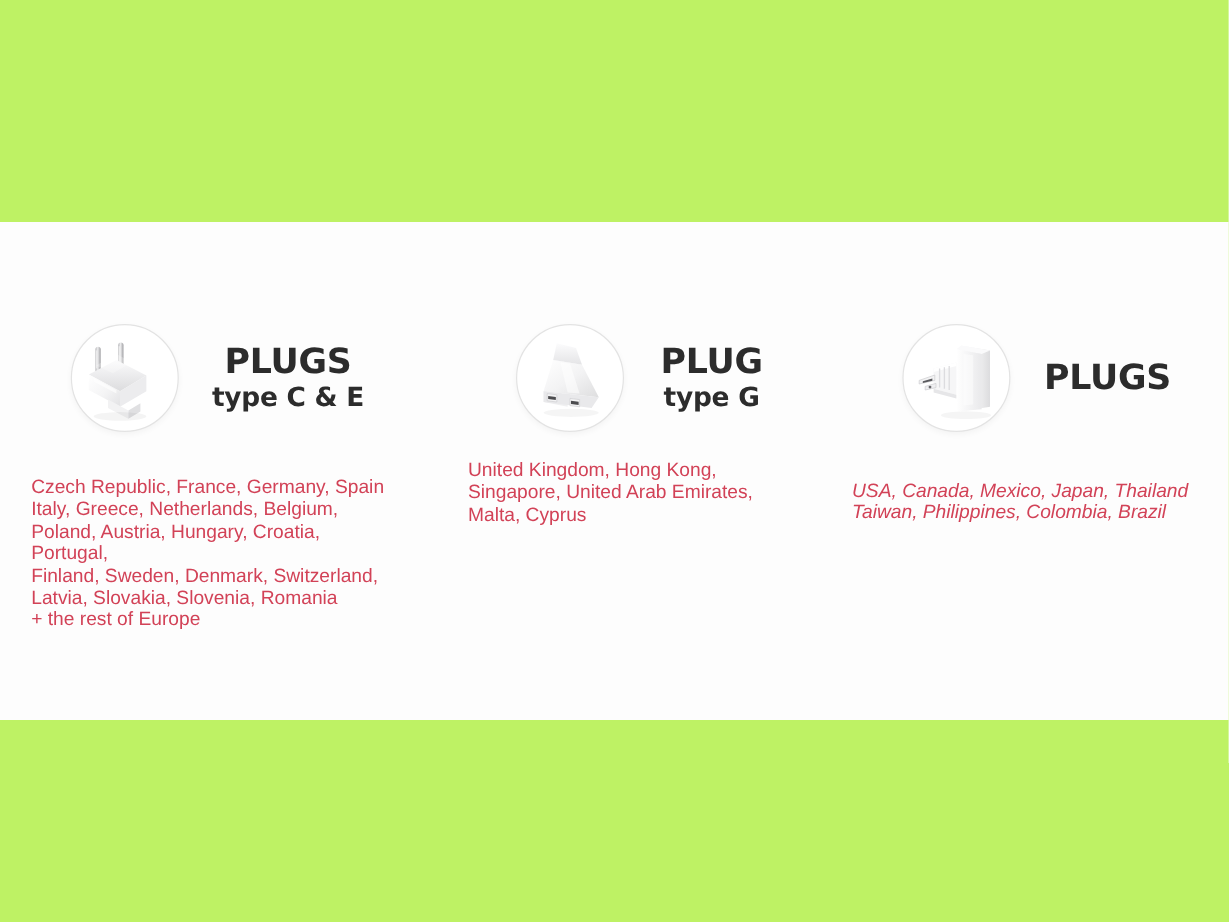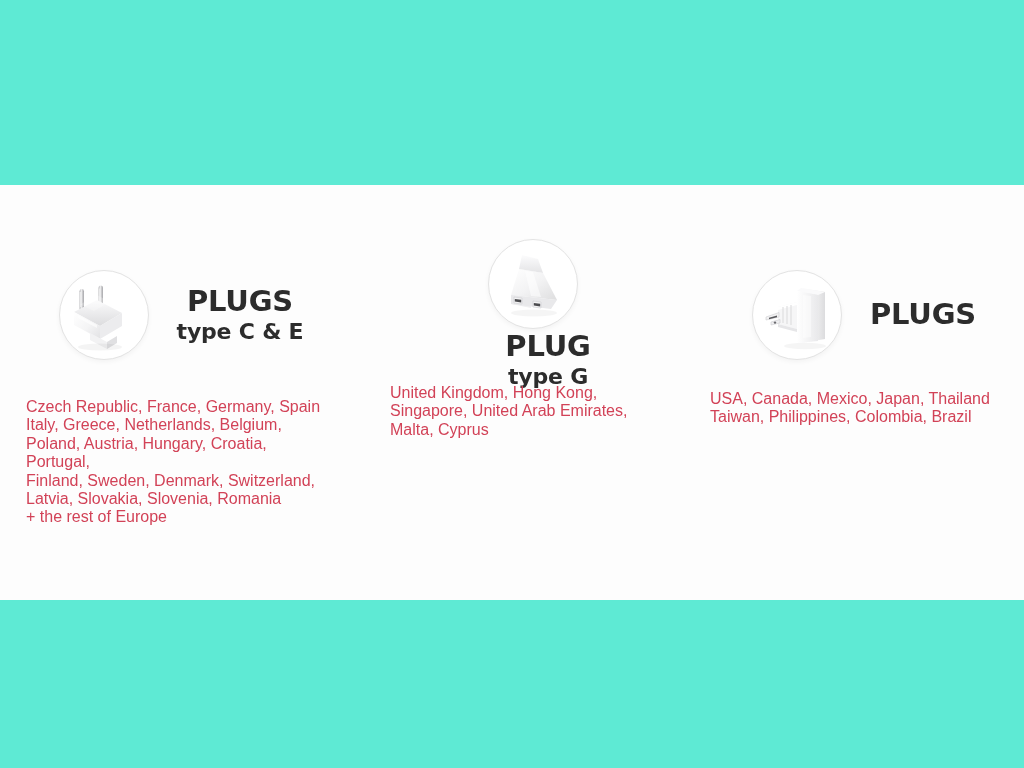--- a/index.html
+++ b/index.html
@@ -14,21 +14,21 @@
     font-family: "Liberation Sans", sans-serif;
     overflow: hidden;
     position: relative;
   }
 
   #stage {
     position: absolute;
     left: 0; top: 0;
     width: 1024px;
     height: 768px;
-    background: #5eead4;
+    background: #bef264;
   }
 
   
   #band {
     position: absolute;
     left: 0;
     top: 185px;
     width: 1024px;
     height: 415px;
     background: #fdfdfd;
@@ -105,27 +105,27 @@
     line-height: 18.4px;
     font-family: "Liberation Sans", sans-serif;
     white-space: pre-line;
   }
 
   
   .col-1 .head-row { padding-left: 10px; }
   .col-1 .title-block { margin-left: 28px; }
   .col-1 .countries { margin-top: 28px; padding: 0 26px; }
 
-  .col-2 .head-row { padding-left: 32px; flex-direction: column; }
+  .col-2 .head-row { padding-left: 32px; }
   .col-2 .title-block { margin-left: 30px; }
   .col-2 .countries { margin-top: 14px; padding: 0 38px; }
 
   .col-3 .head-row { padding-left: 22px; }
   .col-3 .title-block { margin-left: 28px; }
-  .col-3 .countries { margin-top: 20px; padding: 0 28px; }
+  .col-3 .countries { margin-top: 31px; padding: 0 28px; font-style: italic; }
 </style>
 </head>
 <body>
 
 <div id="stage">
 
   <div id="band"></div>
 
   <div id="columns">
 

